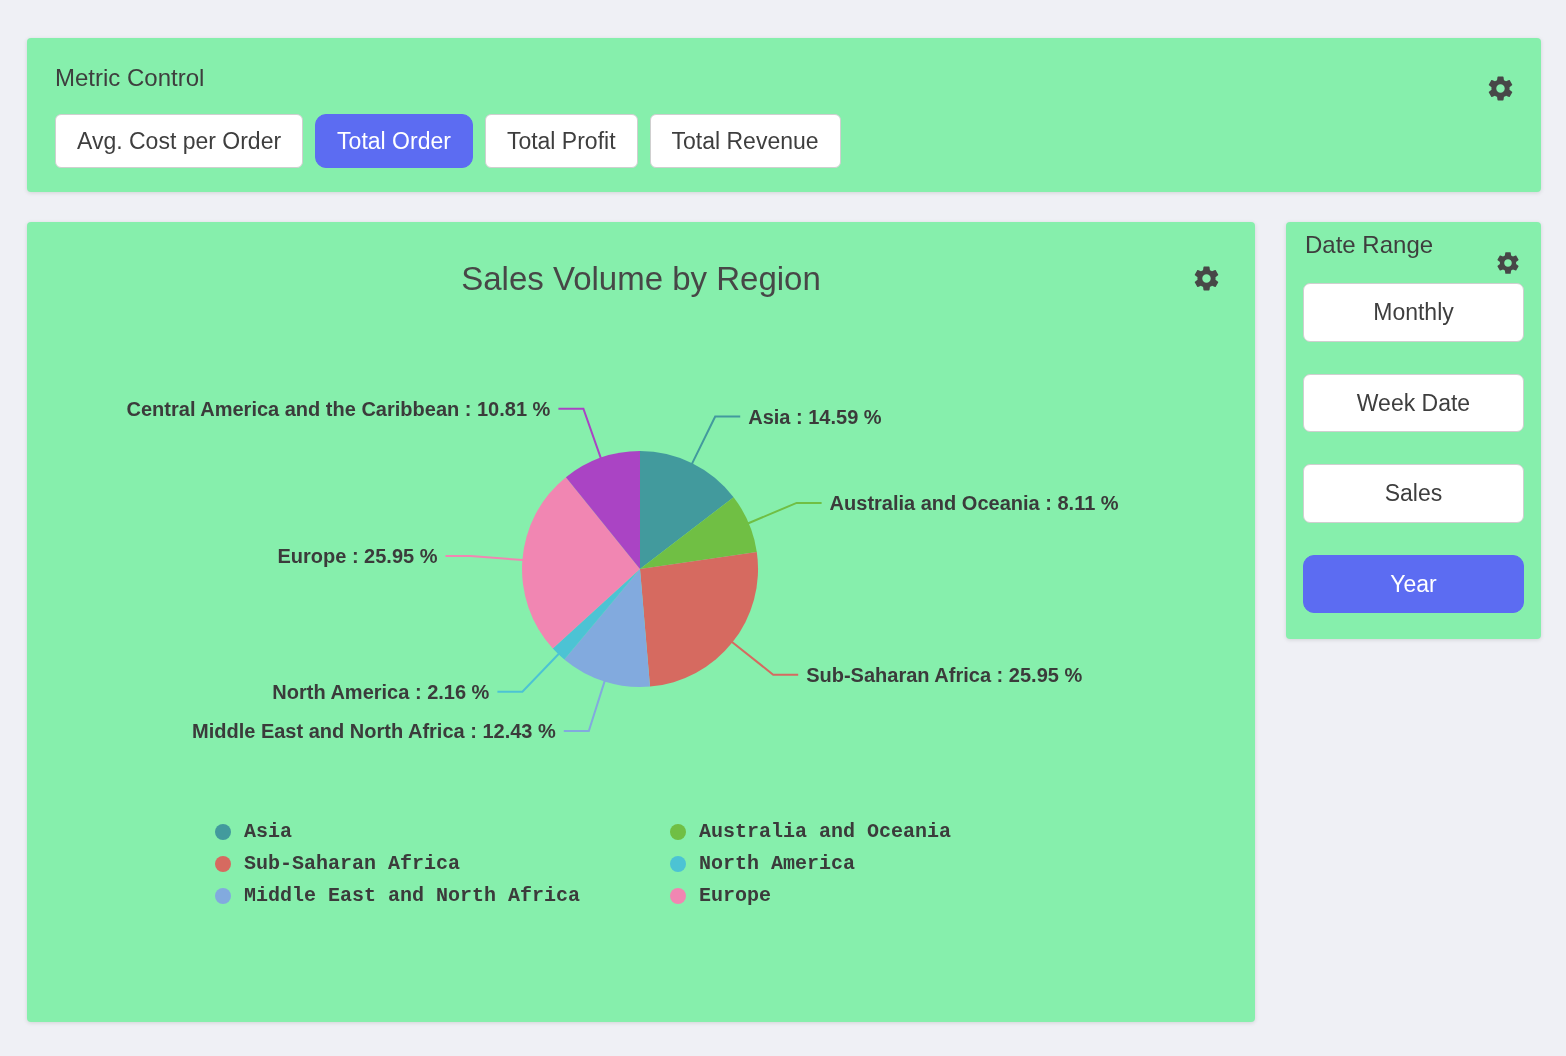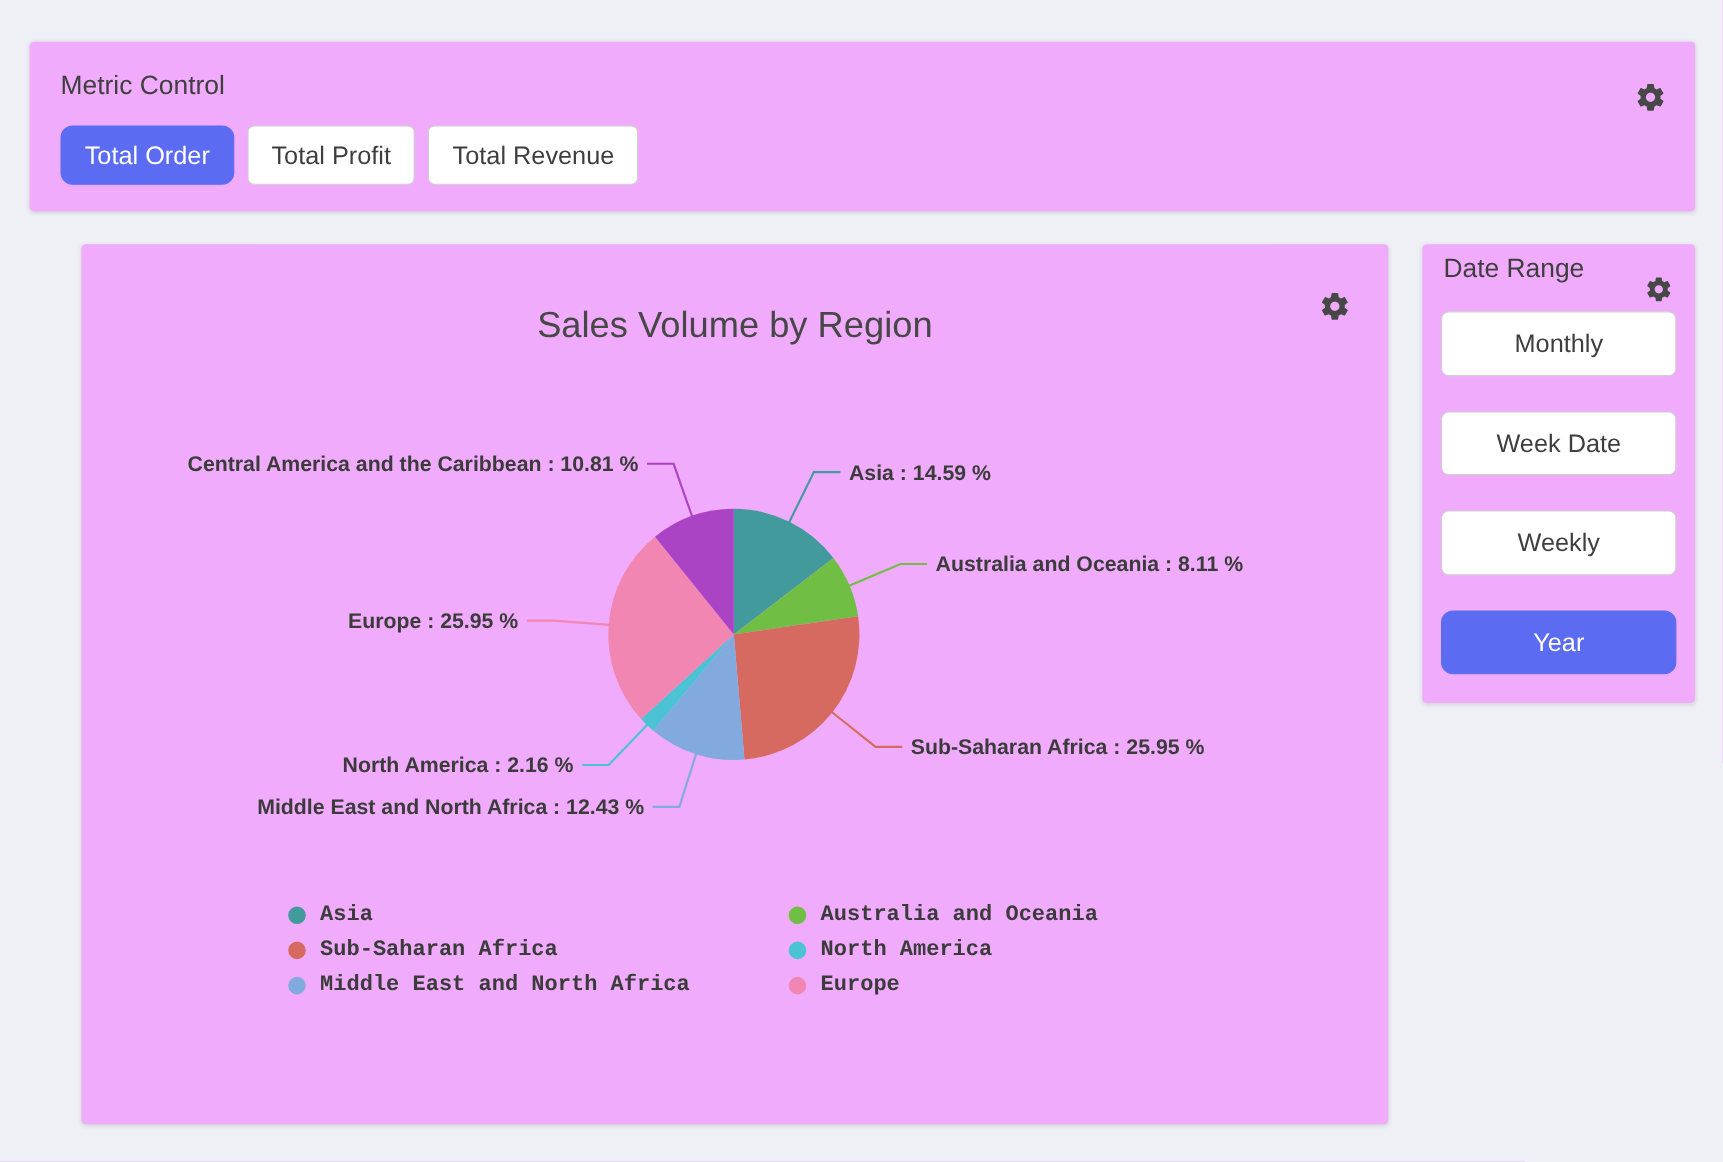--- a/index.html
+++ b/index.html
@@ -5,42 +5,42 @@
   * { box-sizing: border-box; margin: 0; padding: 0; }
   html, body { width: 1566px; }
   body {
     background: #eff0f5;
     font-family: "Liberation Sans", sans-serif;
     color: #3e3e3e;
     height: 1056px;
     overflow: hidden;
   }
   .page { padding: 38px 25px 0 27px; display: flex; flex-direction: column; gap: 30px; }
-  .card { background: #f0abfc; border-radius: 4px; box-shadow: 0 1px 4px rgba(0,0,0,.12); }
+  .card { background: #86efac; border-radius: 4px; box-shadow: 0 1px 4px rgba(0,0,0,.12); }
 
   
   .metric-card { padding: 26px 28px 24px 28px; position: relative; width: 100%; }
   .metric-title { font-size: 24px; font-weight: 400; color: #3e3e3e; }
   .metric-buttons { display: flex; gap: 12px; margin-top: 22px; }
   .btn {
     font-family: inherit; font-size: 23px; color: #3e3e3e; background: #fff;
     border: 1px solid #cfcfcf; border-radius: 6px; padding: 13px 21px; cursor: pointer;
     line-height: 1.15;
   }
   .btn.active { background: var(--accent, #5c6cf2); border-color: var(--accent, #5c6cf2); color: #fff; border-radius: 11px; }
 
   .gear-btn { position: absolute; background: none; border: none; cursor: pointer; color: #474747; padding: 0; }
   .gear-btn svg { width: 29px; height: 29px; fill: currentColor; display: block; }
   .metric-card .gear-btn { top: 36px; right: 26px; }
 
   
   .content-row { display: flex; gap: 31px; align-items: flex-start; }
 
   
-  .chart-card { width: 1228px; height: 800px; position: relative; padding-top: 54px; margin-left: 47px; }
+  .chart-card { width: 1228px; height: 800px; position: relative; padding-top: 38px; }
   .chart-title { text-align: center; font-size: 33px; font-weight: 400; color: #474747; }
   .chart-card .gear-btn { top: 42px; right: 34px; }
   .pie-svg { display: block; width: 100%; margin-top: 16px; }
   .slice-label { font-size: 20px; font-weight: 700; fill: #3b3b3b; }
 
   .legend { display: grid; grid-template-columns: 455px auto; row-gap: 9px; padding-left: 188px; margin-top: 6px; font-family: Liberation Mono, monospace; }
   .legend-item { display: flex; align-items: center; gap: 13px; cursor: pointer; }
   .legend-dot { width: 16px; height: 16px; border-radius: 50%; flex: none; }
   .legend-label { font-size: 20px; font-weight: 700; color: #3b3b3b; }
 
@@ -58,20 +58,21 @@
 <div class="page">
 
   <section class="card metric-card">
     <h2 class="metric-title">Metric Control</h2>
     <button class="gear-btn" title="">
       <svg viewBox="0 0 24 24">
           <path d="M19.43 12.98c.04-.32.07-.64.07-.98s-.03-.66-.07-.98l2.11-1.65c.19-.15.24-.42.12-.64l-2-3.46c-.12-.22-.39-.3-.61-.22l-2.49 1c-.52-.4-1.08-.73-1.69-.98l-.38-2.65C14.46 2.18 14.25 2 14 2h-4c-.25 0-.46.18-.49.42l-.38 2.65c-.61.25-1.17.59-1.69.98l-2.49-1c-.23-.09-.49 0-.61.22l-2 3.46c-.13.22-.07.49.12.64l2.11 1.65c-.04.32-.07.65-.07.98s.03.66.07.98l-2.11 1.65c-.19.15-.24.42-.12.64l2 3.46c.12.22.39.3.61.22l2.49-1c.52.4 1.08.73 1.69.98l.38 2.65c.03.24.24.42.49.42h4c.25 0 .46-.18.49-.42l.38-2.65c.61-.25 1.17-.59 1.69-.98l2.49 1c.23.09.49 0 .61-.22l2-3.46c.12-.22.07-.49-.12-.64l-2.11-1.65zM12 15.5c-1.93 0-3.5-1.57-3.5-3.5s1.57-3.5 3.5-3.5 3.5 1.57 3.5 3.5-1.57 3.5-3.5 3.5z"></path>
         </svg>
     </button>
     <div class="metric-buttons">
+      <button class="btn">Avg. Cost per Order</button>
       <button class="btn active">Total Order</button>
       <button class="btn">Total Profit</button>
       <button class="btn">Total Revenue</button>
     </div>
   </section>
 
   <div class="content-row">
 
     <section class="card chart-card">
       <h2 class="chart-title">Sales Volume by Region</h2>
@@ -134,19 +135,19 @@
     <aside class="card date-card">
       <h2 class="date-title">Date Range</h2>
       <button class="gear-btn">
         <svg viewBox="0 0 24 24">
             <path d="M19.43 12.98c.04-.32.07-.64.07-.98s-.03-.66-.07-.98l2.11-1.65c.19-.15.24-.42.12-.64l-2-3.46c-.12-.22-.39-.3-.61-.22l-2.49 1c-.52-.4-1.08-.73-1.69-.98l-.38-2.65C14.46 2.18 14.25 2 14 2h-4c-.25 0-.46.18-.49.42l-.38 2.65c-.61.25-1.17.59-1.69.98l-2.49-1c-.23-.09-.49 0-.61.22l-2 3.46c-.13.22-.07.49.12.64l2.11 1.65c-.04.32-.07.65-.07.98s.03.66.07.98l-2.11 1.65c-.19.15-.24.42-.12.64l2 3.46c.12.22.39.3.61.22l2.49-1c.52.4 1.08.73 1.69.98l.38 2.65c.03.24.24.42.49.42h4c.25 0 .46-.18.49-.42l.38-2.65c.61-.25 1.17-.59 1.69-.98l2.49 1c.23.09.49 0 .61-.22l2-3.46c.12-.22.07-.49-.12-.64l-2.11-1.65zM12 15.5c-1.93 0-3.5-1.57-3.5-3.5s1.57-3.5 3.5-3.5 3.5 1.57 3.5 3.5-1.57 3.5-3.5 3.5z"></path>
           </svg>
       </button>
       <div class="date-buttons">
         <button class="btn date-btn">Monthly</button>
         <button class="btn date-btn">Week Date</button>
-        <button class="btn date-btn">Weekly</button>
+        <button class="btn date-btn">Sales</button>
         <button class="btn date-btn active">Year</button>
       </div>
     </aside>
 
   </div>
 </div>
 
 </body></html>

